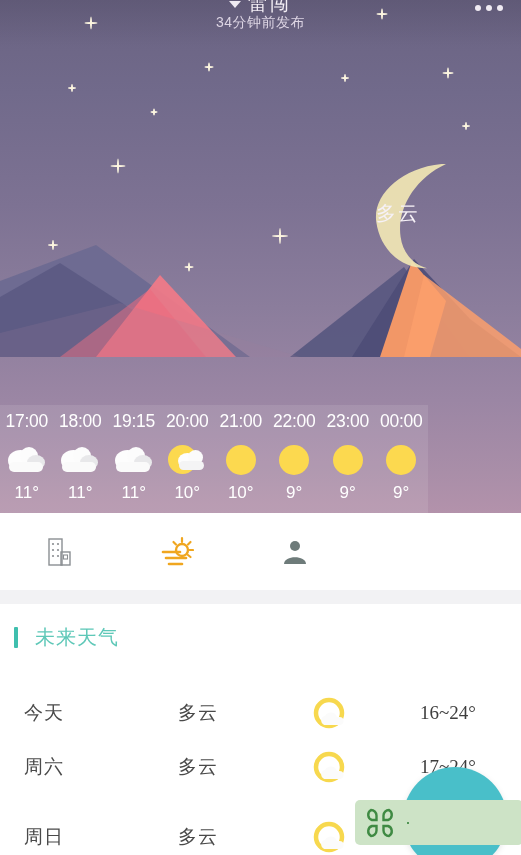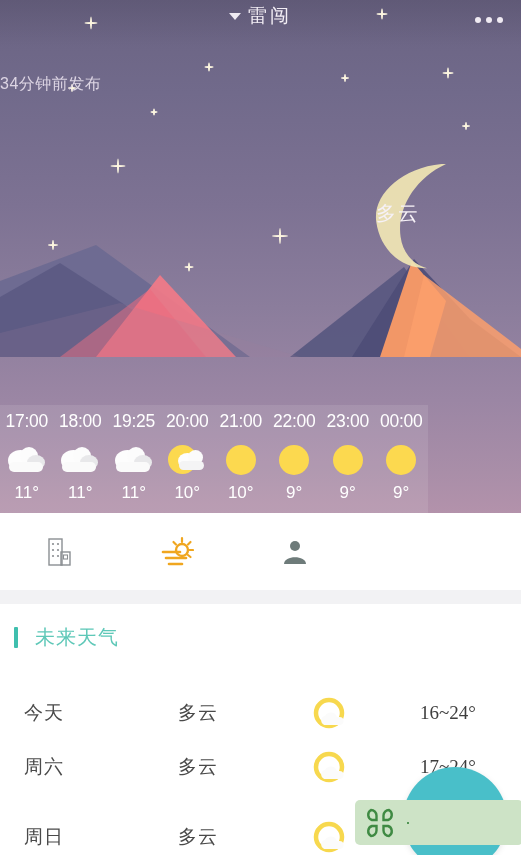--- a/index.html
+++ b/index.html
@@ -25,30 +25,30 @@
   .star{ position:absolute; pointer-events:none; }
   .star::before,.star::after{
     content:""; position:absolute; left:50%; top:50%;
     background:#fdf6e0; border-radius:50%;
     transform:translate(-50%,-50%);
   }
   .star::before{ width:2px; height:100%; filter:blur(.2px); }
   .star::after{ width:100%; height:2px; filter:blur(.2px); }
 
   
-  .topbar{ position:absolute; left:0; top:12px; width:100%; height:40px; z-index:6;padding-left:29px; }
+  .topbar{ position:absolute; left:0; top:0; width:100%; height:40px; z-index:6;padding-left:29px; }
   .city-wrap{
     position:absolute; left:0; right:0; top:-9px;
     display:flex; align-items:center; justify-content:center; gap:7px;
   }
   .caret{ width:0;height:0;border-left:6px solid transparent;border-right:6px solid transparent;border-top:7px solid #efeaf2; }
   .city-name{ color:#f3eef5; font-size:19px; letter-spacing:3px; font-weight:400; }
   .publish-time{
-    position:absolute; left:0; right:0; top:14px; 
-    color:#ddd5e4; font-size:16px; letter-spacing:.5px;margin-top:48px;
+    position:absolute; left:0; right:0; top:14px; text-align:center;
+    color:#ddd5e4; font-size:14px; letter-spacing:.5px;
   }
   .more-dots{ position:absolute; right:18px; top:5px; display:flex; gap:5px; cursor:pointer; }
   .more-dots i{ width:6px;height:6px;border-radius:50%;background:#f0ebf3;display:block; }
 
   
   .temp-block{ position:absolute; left:0; top:126px; width:100%; height:130px; z-index:5; }
   .temp-main{
     position:absolute; left:196px; top:0;
     font-size:130px; line-height:128px; color:#ffffff; font-weight:200;
     font-family:"DejaVu Sans",sans-serif;
@@ -207,21 +207,21 @@
           <div class="cloud-ico">
               <div class="c1"></div>
               <div class="c2"></div>
               <div class="c3"></div>
               <div class="c4"></div>
             </div>
         </div>
         <div class="htemp">11°</div>
       </div>
       <div class="hcol">
-        <div class="htime">19:25</div>
+        <div class="htime">19:15</div>
         <div class="hicon">
           <div class="cloud-ico">
               <div class="c1"></div>
               <div class="c2"></div>
               <div class="c3"></div>
               <div class="c4"></div>
             </div>
         </div>
         <div class="htemp">11°</div>
       </div>

